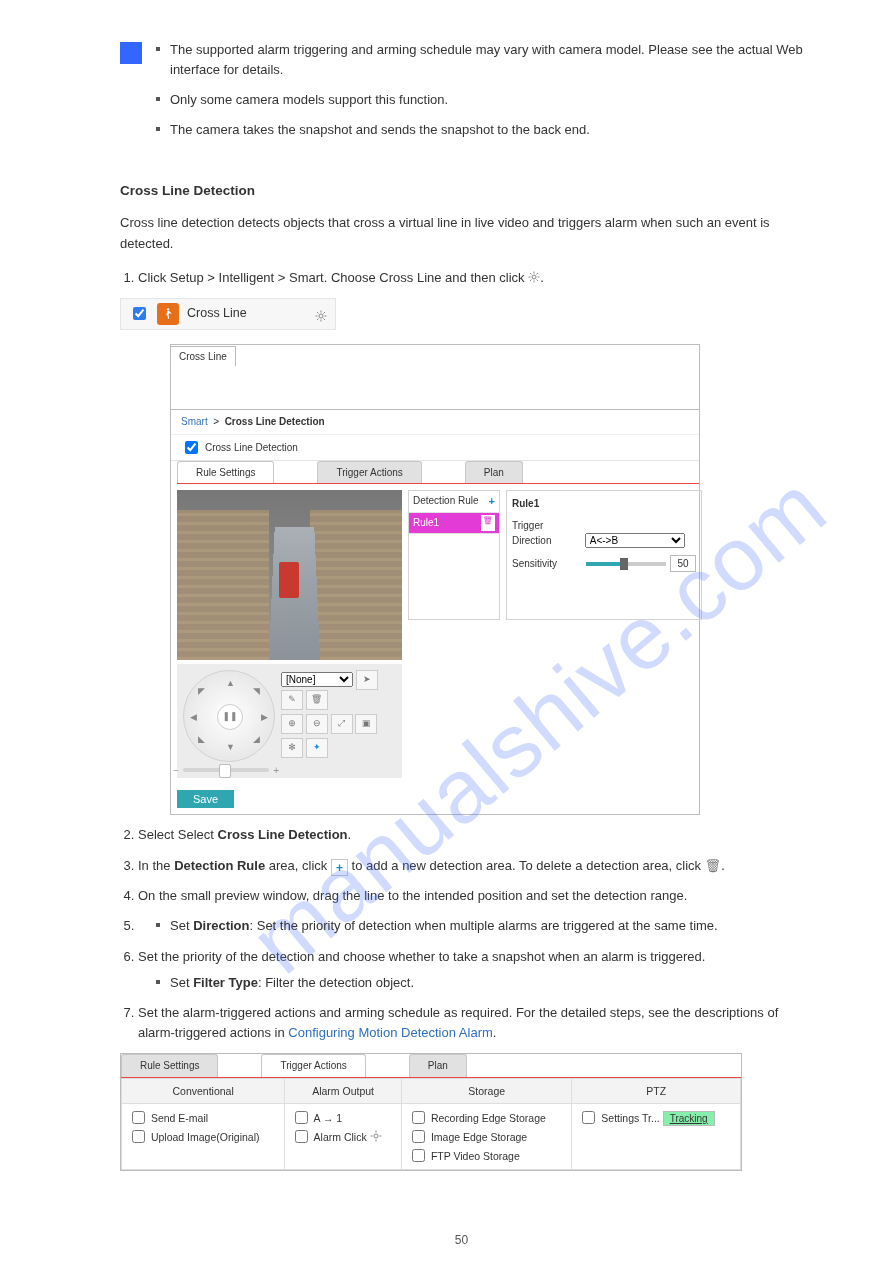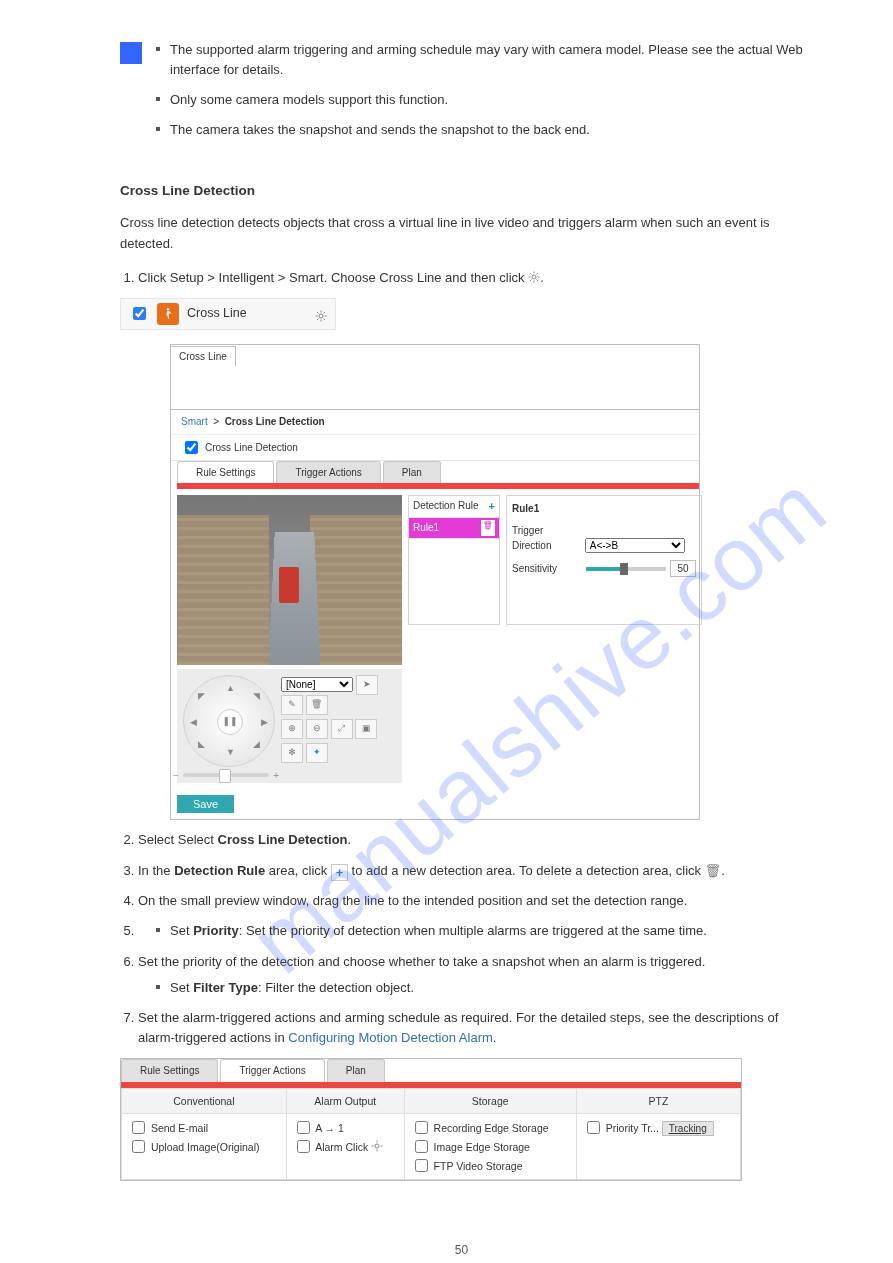--- a/index.html
+++ b/index.html
@@ -134,22 +134,23 @@
   }
   .crumbs a { color: #3a74b9; text-decoration: none; }
   .crumbs strong { font-weight: bold; }
   .sub-chk-row {
     padding: 3px 10px; border-bottom: 1px solid #e4e4e4;
     display: flex; align-items: center; gap: 4px;
   }
 
   .tabs {
     display: flex;
-    border-bottom: 6px solid #ef4444;
+    border-bottom: 1px solid #ef4444;
     margin-left: 6px;
+    gap: 41px;
   }
   .tabs .tab {
     padding: 3px 18px;
     border: 1px solid #c7c7c7;
     border-bottom: none;
     background: #e1e1e1;
     font-size: 10px;
     margin-right: 2px;
     border-radius: 3px 3px 0 0;
   }
@@ -308,21 +309,21 @@
     background: #f3f3f3;
     border: 1px solid #ddd;
     padding: 4px 6px;
   }
   .trigger-table td {
     border: 1px solid #ddd;
     padding: 4px 6px;
     vertical-align: top;
   }
   .trigger-table input[type=checkbox]{ vertical-align:-2px;}
-  .trk-btn { border:1px solid #bbb; background:#e5e5e5; padding:1px 6px; font-size:10px;text-decoration:underline; }
+  .trk-btn { border:1px solid #bbb; background:#86efac; padding:1px 6px; font-size:10px;text-decoration:underline; }
 
 </style>
 </head>
 <body>
 
 <div class="page">
 
   
   <div class="note-row">
     <div class="note-icon"></div>
@@ -495,21 +496,21 @@
       <span>In the <span class="emph-bold">Detection Rule</span> area, click</span>
       <span class="plus-icon">+</span>
       <span> to add a new detection area. To delete a detection area, click</span>
       <span style="color:#777">🗑</span>.
     </li>
     <li>On the small preview window, drag the line to the intended position and set the detection range.</li>
     <li>
       <ul class="bullet-list" style="margin-top:6px">
         <li>
           <span>Set</span>
-          <span class="emph-bold">Priority</span>:
+          <span class="emph-bold">Direction</span>:
           Set the priority of detection when multiple alarms are triggered at the same time.
         </li>
       </ul>
     </li>
     <li>
       <span>Set the priority of the detection and choose whether to take a snapshot when an alarm is triggered.</span>
       <ul class="bullet-list" style="margin-top:6px">
         <li>
           <span>Set</span>
           <span class="emph-bold">Filter Type</span>:
@@ -556,21 +557,21 @@
                     </g>
                   </svg></span>
           </div>
         </td>
         <td>
           <div><input type="checkbox" style=""> <span>Recording Edge Storage</span></div>
           <div><input type="checkbox" style=""> <span>Image Edge Storage</span></div>
           <div><input type="checkbox" style=""> <span>FTP Video Storage</span></div>
         </td>
         <td>
-          <div><input type="checkbox" style=""> <span>Priority Tr...</span>
+          <div><input type="checkbox" style=""> <span>Settings Tr...</span>
             <span class="trk-btn">Tracking</span>
           </div>
         </td>
       </tr>
     </tbody>
       </table>
   </div>
 
   <div style="text-align:center;margin-top:60px;font-size:12px;color:#555">50</div>
 </div>

